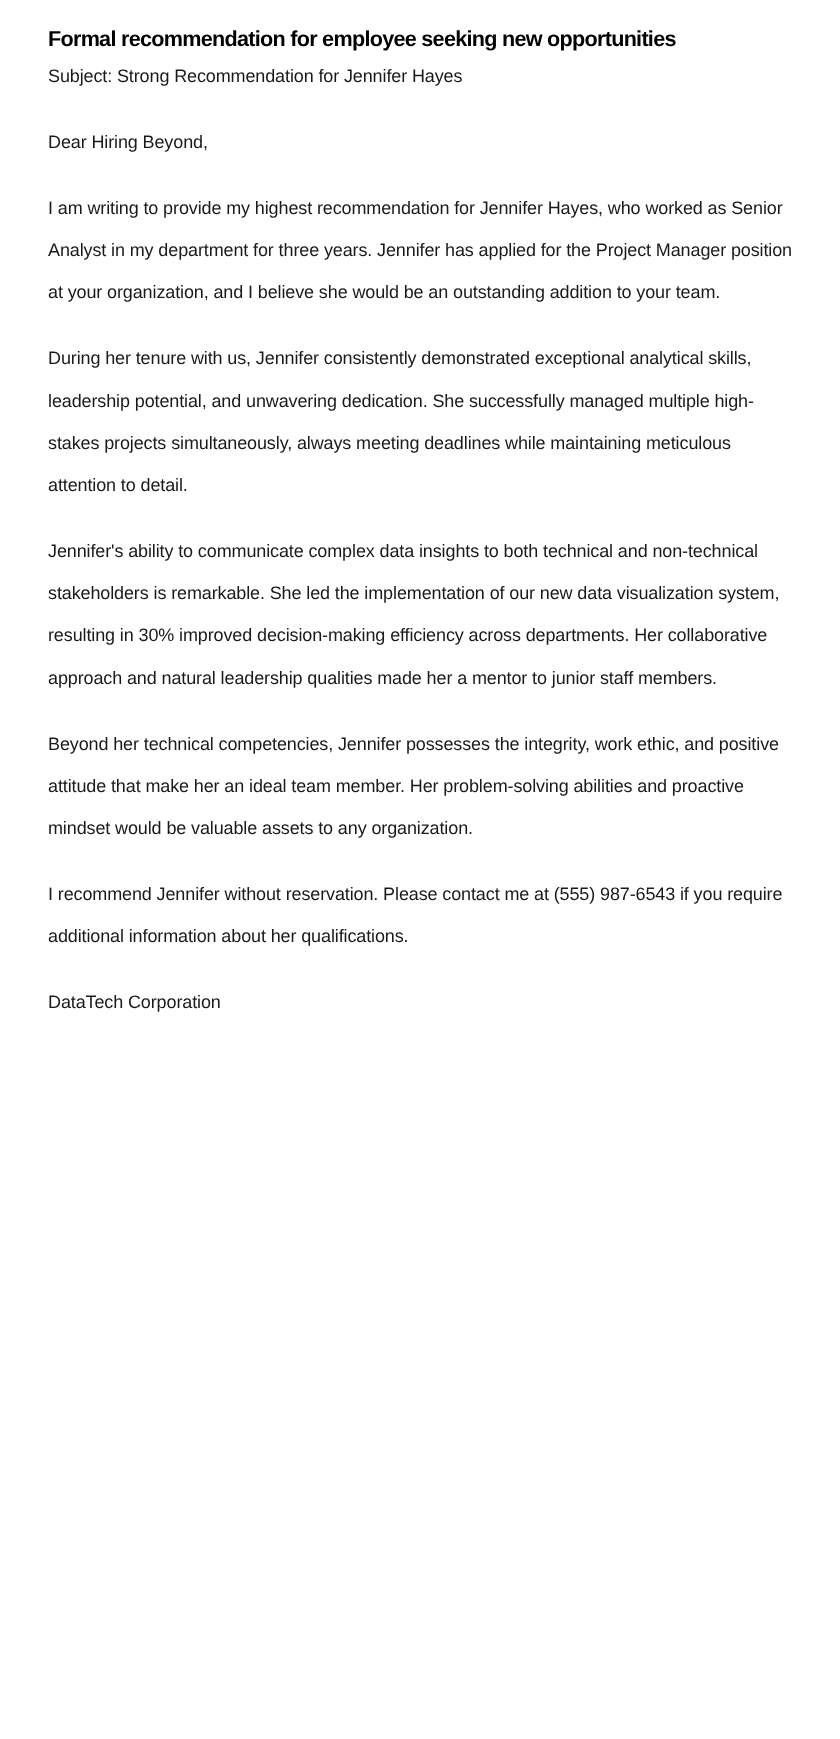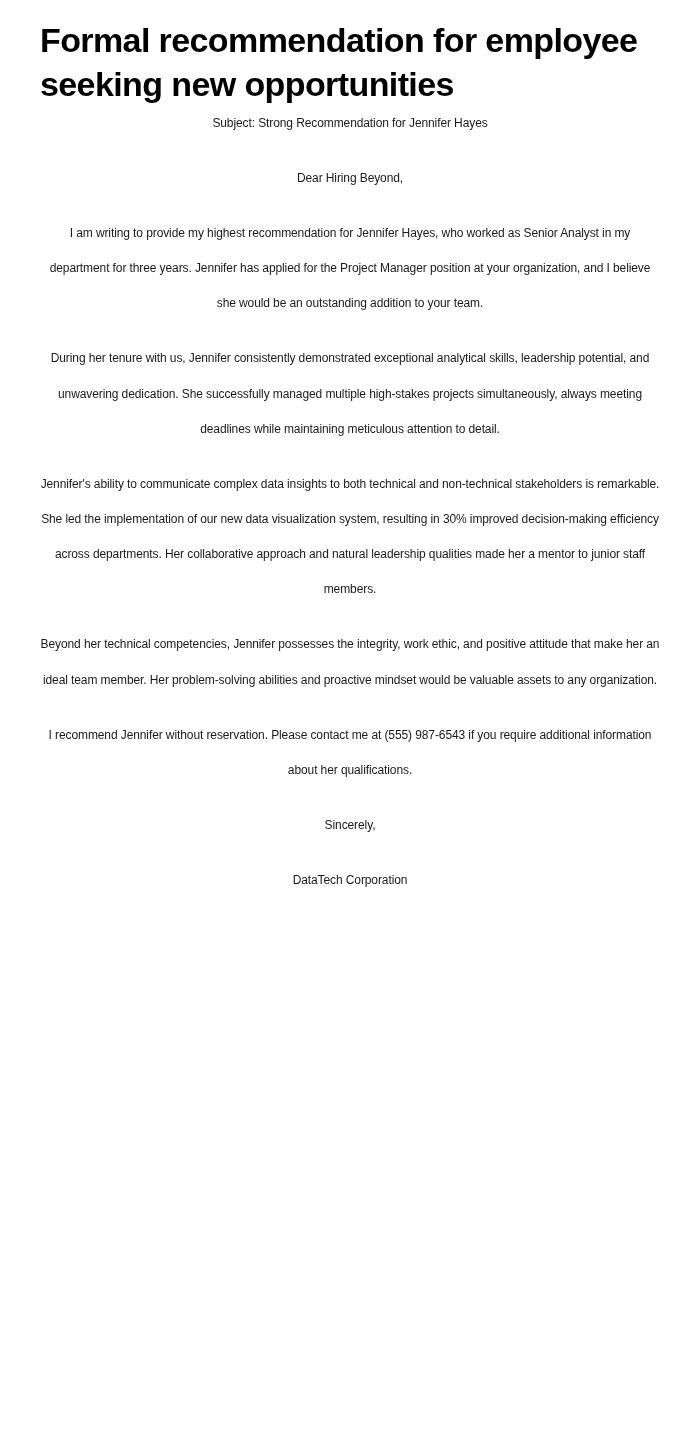--- a/index.html
+++ b/index.html
@@ -1,44 +1,42 @@
 <!DOCTYPE html>
 <html><head>
 <meta charset="utf-8">
 <style>
   html, body { margin: 0; padding: 0; background: #ffffff; }
   body { width: 700px; height: 1449px; overflow: hidden; }
   .page { padding: 18px 40px 0 40px; box-sizing: border-box; width: 700px; }
   .title {
     font-family: "Liberation Sans", sans-serif;
     font-weight: bold;
-    font-size: 34px;
-    line-height: 44px;
+    font-size: 18px;
+    line-height: 28px;
     color: #000000;
     margin: 0 0 0 0;
     letter-spacing: -0.6px;
   }
   .para {
     font-family: "Liberation Sans", sans-serif;
-    font-size: 12px;
+    font-size: 15px;
     line-height: 35.2px;
     color: #1a1a1a;
     margin: 0 0 19.8px 0;
     letter-spacing: -0.1px;
-    text-align: center;
   }
   .subject { margin-top: 0; }
 </style>
 </head>
 <body>
 
 <div class="page">
   <h1 class="title">Formal recommendation for employee seeking new opportunities</h1>
   <p class="para subject">Subject: Strong Recommendation for Jennifer Hayes</p>
   <p class="para">Dear Hiring Beyond,</p>
   <p class="para">I am writing to provide my highest recommendation for Jennifer Hayes, who worked as Senior Analyst in my department for three years. Jennifer has applied for the Project Manager position at your organization, and I believe she would be an outstanding addition to your team.</p>
   <p class="para">During her tenure with us, Jennifer consistently demonstrated exceptional analytical skills, leadership potential, and unwavering dedication. She successfully managed multiple high-stakes projects simultaneously, always meeting deadlines while maintaining meticulous attention to detail.</p>
   <p class="para">Jennifer's ability to communicate complex data insights to both technical and non-technical stakeholders is remarkable. She led the implementation of our new data visualization system, resulting in 30% improved decision-making efficiency across departments. Her collaborative approach and natural leadership qualities made her a mentor to junior staff members.</p>
   <p class="para">Beyond her technical competencies, Jennifer possesses the integrity, work ethic, and positive attitude that make her an ideal team member. Her problem-solving abilities and proactive mindset would be valuable assets to any organization.</p>
   <p class="para">I recommend Jennifer without reservation. Please contact me at (555) 987-6543 if you require additional information about her qualifications.</p>
-  <p class="para">Sincerely,</p>
   <p class="para">DataTech Corporation</p>
 </div>
 
 </body></html>

